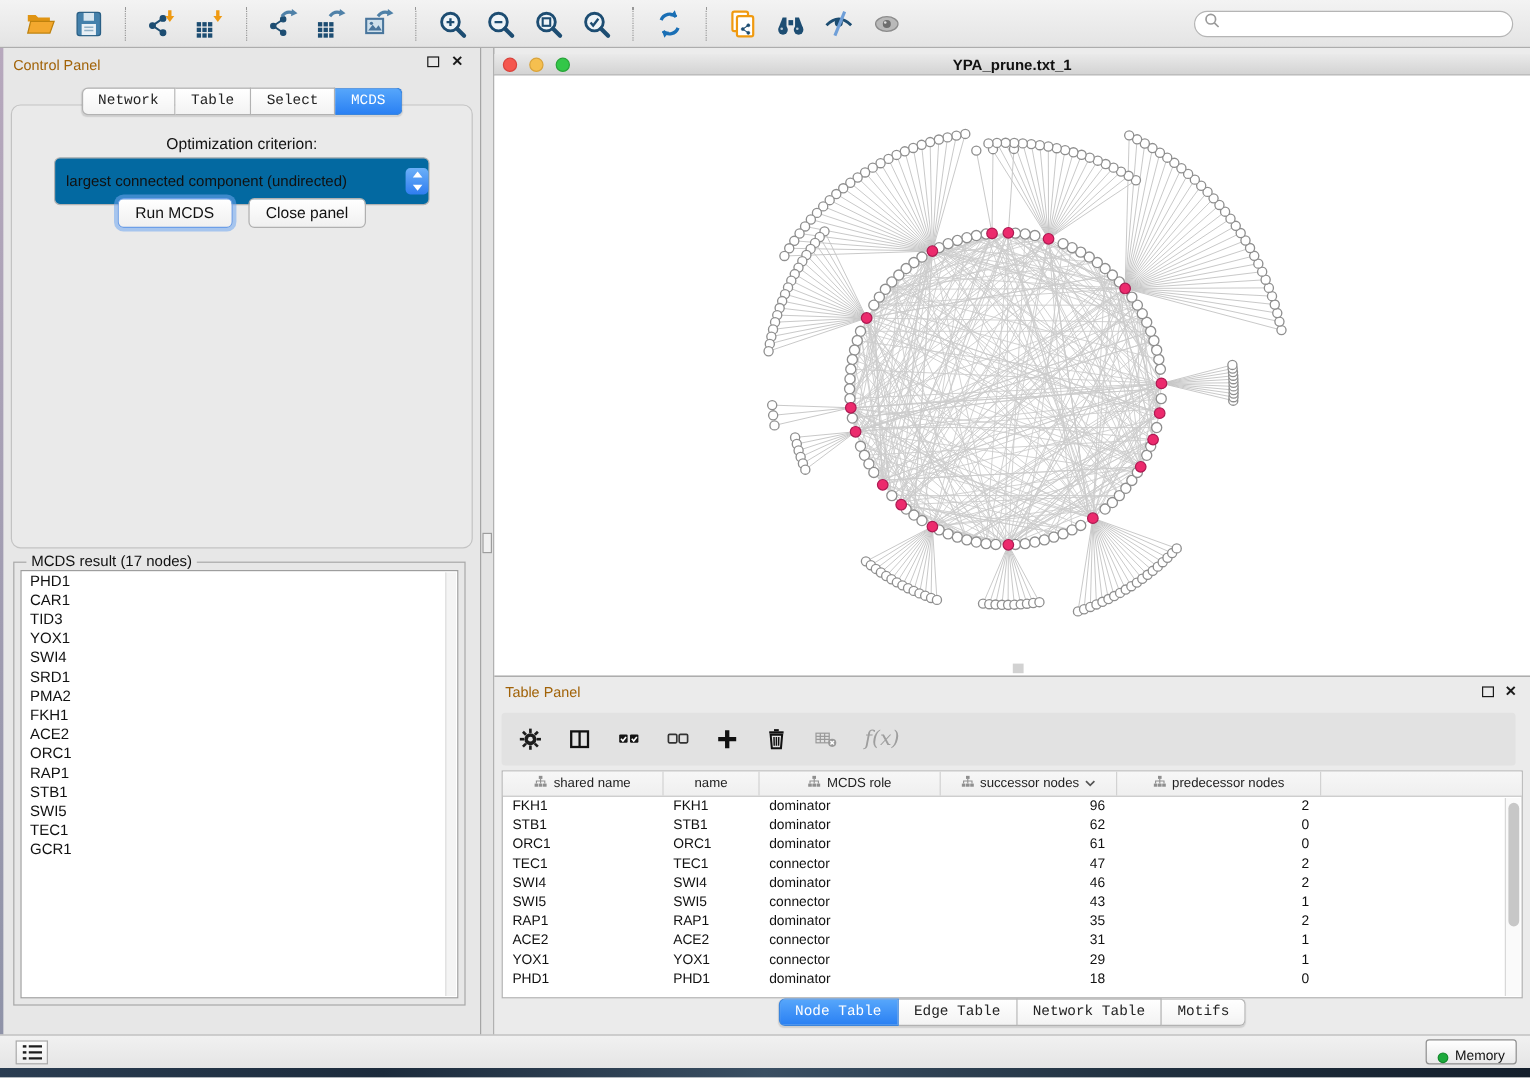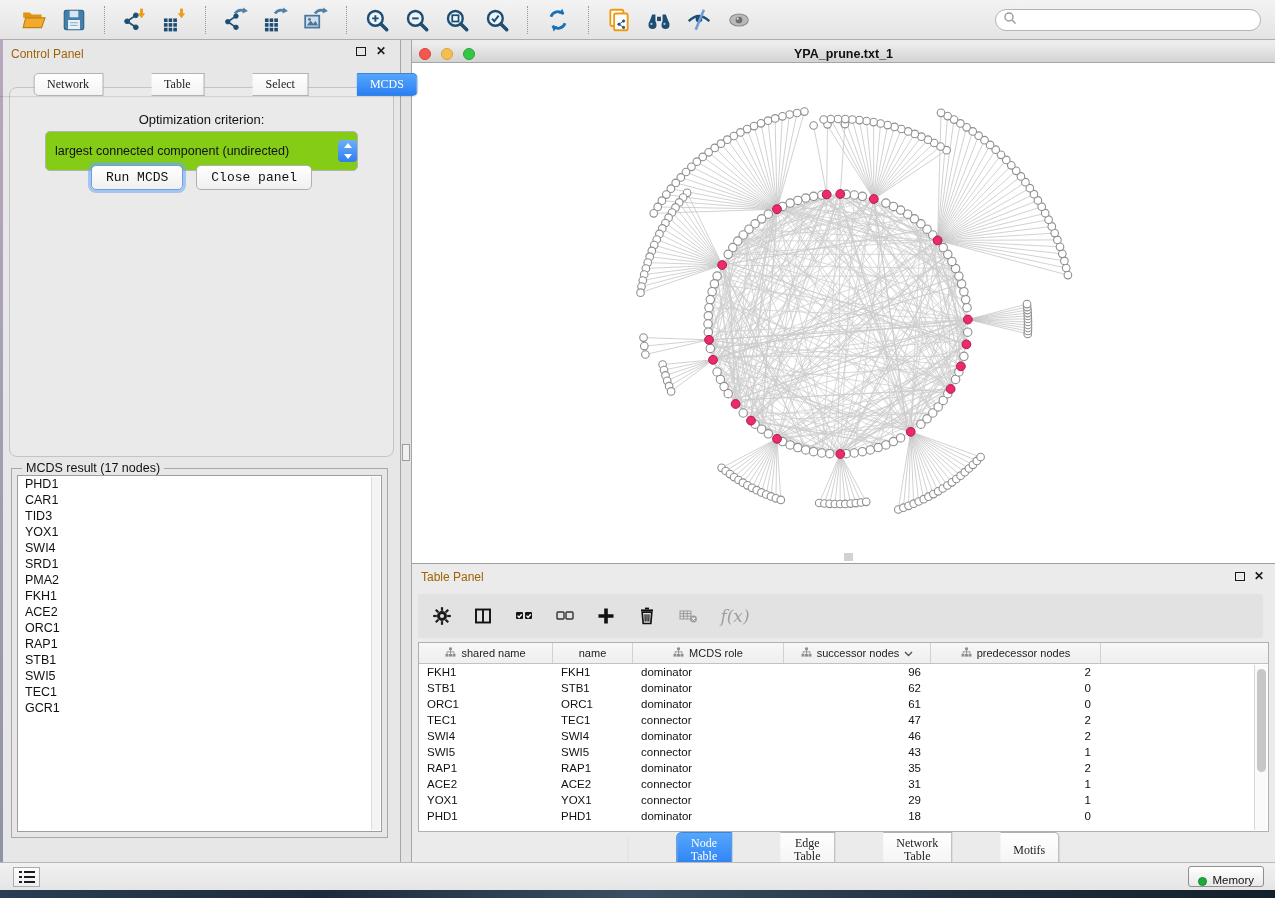--- a/index.html
+++ b/index.html
@@ -22,41 +22,41 @@
   #left-edge { position:absolute; left:0; top:40px; width:3px; height:822px;
     background:linear-gradient(#b7a8bd,#8f93a8); }
   #control-panel { position:absolute; left:3px; top:40px; width:397px; height:822px; background:#e7e7e7; }
   .panel-titlebar { position:absolute; left:0; top:0; right:0; height:26px; }
   .panel-title { position:absolute; left:8px; top:7px; font-size:12px; color:#a16207; }
   .win-float { position:absolute; top:7px; width:10px; height:9px; border:1.4px solid #1a1a1a; background:transparent; }
   .win-close { position:absolute; top:4px; font-size:12px; font-weight:bold; color:#1a1a1a; }
   #cp-float { right:34px; } #cp-close { right:14px; }
 
   .seg { display:inline-flex; box-shadow:0 1px 1px rgba(0,0,0,.12); border-radius:5px; }
-  .seg .seg-tab { font-family:Liberation Serif, serif; font-size:12px; padding:4px 13px; background:linear-gradient(#ffffff,#f3f3f3);
-    border:1px solid #b2b2b2; border-left:none; color:#222; cursor:default; line-height:13px;margin-left:48px; }
+  .seg .seg-tab { font-family:Liberation Mono, monospace; font-size:12px; padding:4px 13px; background:linear-gradient(#ffffff,#f3f3f3);
+    border:1px solid #b2b2b2; border-left:none; color:#222; cursor:default; line-height:13px; }
   .seg .seg-tab:first-child { border-left:1px solid #b2b2b2; border-radius:5px 0 0 5px; }
   .seg .seg-tab:last-child { border-radius:0 5px 5px 0; }
   .seg .seg-tab.active { background:linear-gradient(#56a6fb,#2a80f3); border-color:#3a85dd; color:#fff; }
 
   #cp-tabs { position:absolute; top:33px; left:50%; transform:translateX(-50%); z-index:3; }
   #cp-body { position:absolute; left:6px; right:6px; top:47px; height:370px;
     background:#eaeaea; border:1px solid #c3c3c3; border-radius:8px; }
   #opt-label { position:absolute; top:72px; width:100%; text-align:center; font-size:13px; }
-  #opt-select { position:absolute; left:42px; top:91px; width:313px; height:40px; background:#84cc16;
+  #opt-select { position:absolute; left:42px; top:91px; width:313px; height:40px; background:#0369a1;
     border:1px solid #b3b3b3; border-radius:5px; display:flex; align-items:center; }
   #opt-select .sel-text { flex:1; font-size:12.5px; padding-left:9px; white-space:nowrap; }
   #opt-select .sel-stepper { width:19px; height:22px; margin-right:0px; border-radius:4px;
     background:linear-gradient(#6cb0f8,#2f7df0); position:relative; }
   .sel-stepper .up, .sel-stepper .dn { position:absolute; left:50%; transform:translateX(-50%);
     width:0; height:0; border-left:4px solid transparent; border-right:4px solid transparent; }
   .sel-stepper .up { top:3px; border-bottom:5px solid #fff; }
   .sel-stepper .dn { bottom:3px; border-top:5px solid #fff; }
   #cp-buttons { position:absolute; top:125px; width:100%; display:flex; justify-content:center; gap:13px; }
-  .mac-btn { font-family:Liberation Mono, monospace; font-size:13px; padding:4px 14px; background:linear-gradient(#ffffff,#f0f0f0);
+  .mac-btn { font-family:Liberation Sans, sans-serif; font-size:13px; padding:4px 14px; background:linear-gradient(#ffffff,#f0f0f0);
     border:1px solid #b0b0b0; border-radius:5px; color:#111; cursor:default; }
   .mac-btn.focused { border-color:#6d9fe8; box-shadow:0 0 0 3px rgba(110,165,240,.55); }
 
   #mcds-group { position:absolute; left:8px; top:428px; width:377px; height:370px; border:1px solid #a8a8a8; }
   #mcds-group-label { position:absolute; left:10px; top:-8px; background:#e7e7e7; padding:0 4px; font-size:12.5px; }
   #mcds-list { position:absolute; inset:6px 5px 5px 5px; background:#fff; border:1px solid #9e9e9e; overflow:hidden; }
   .mcds-item { font-size:12.5px; line-height:16px; padding-left:7px; }
   #mcds-scroll { position:absolute; right:1px; top:1px; bottom:1px; width:9px; background:#f4f4f4; border-left:1px solid #dcdcdc; }
 
   

